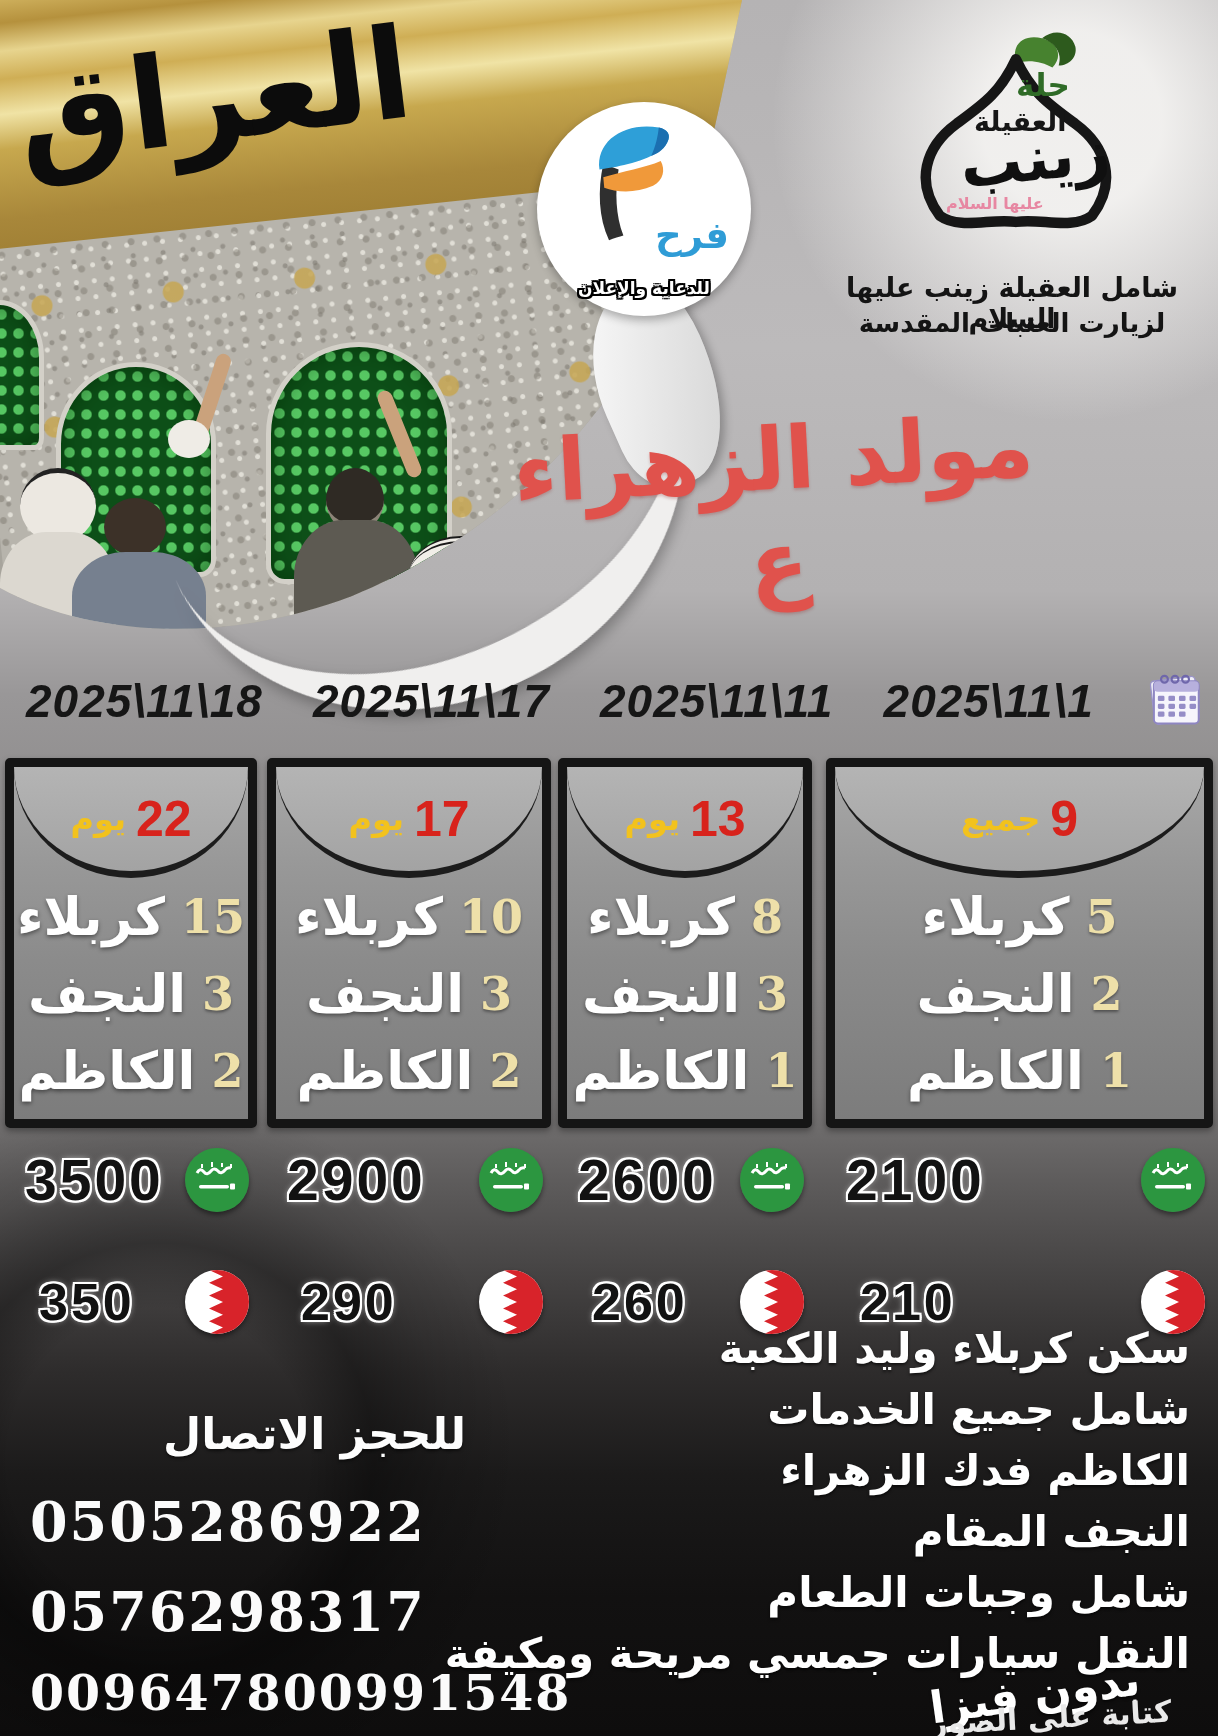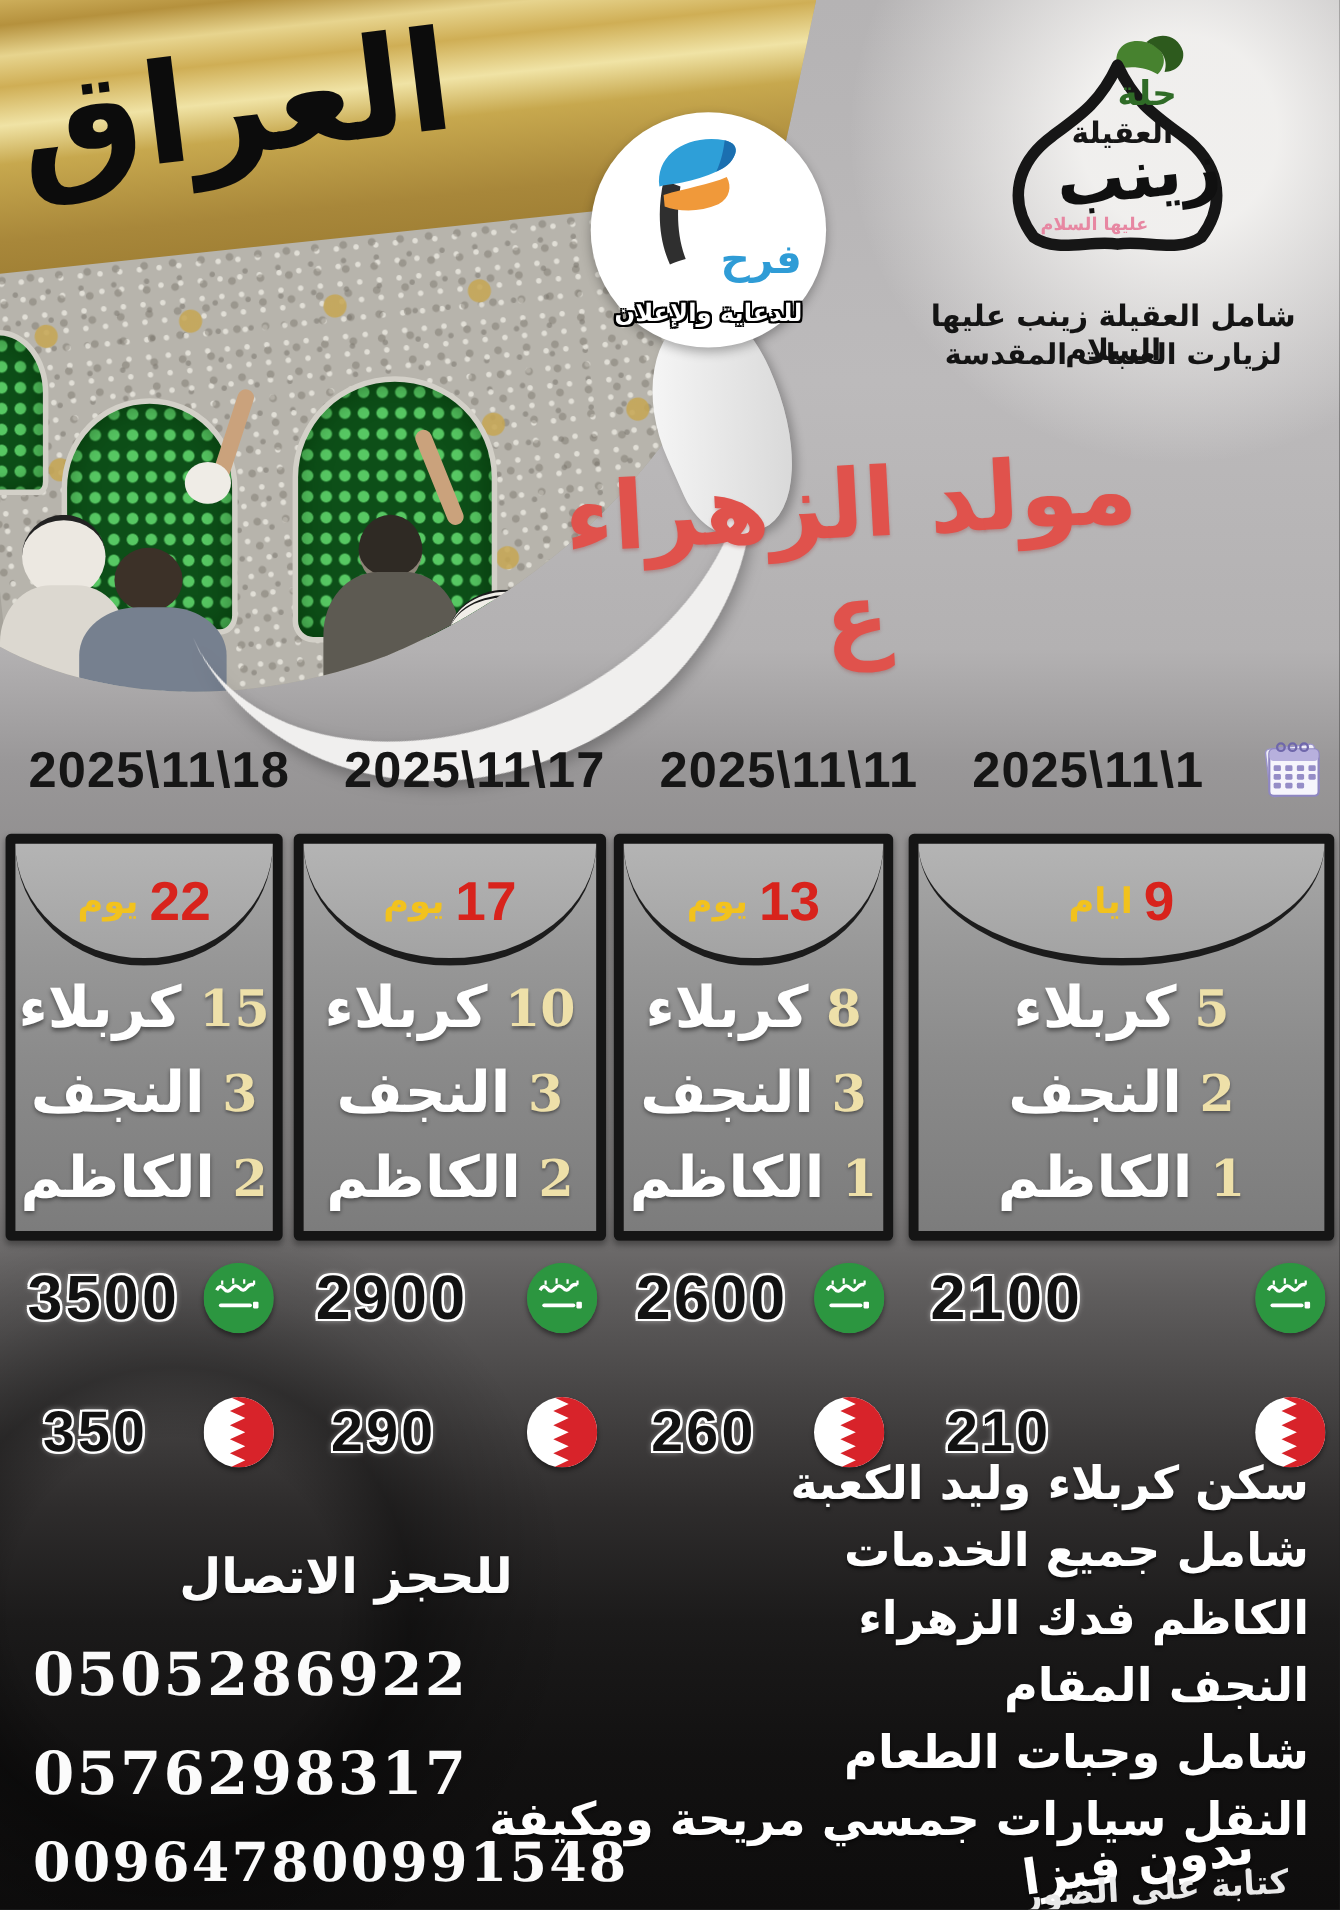--- a/index.html
+++ b/index.html
@@ -69,21 +69,21 @@
   }
   
   .agency{
     position:absolute; left:537px; top:102px; width:214px; height:214px;
     background:#fff; border-radius:50%; box-shadow:0 4px 10px rgba(0,0,0,.3);
   }
   .agency svg{position:absolute; left:34px; top:12px;}
   .agency-name{position:absolute; right:22px; top:112px; font-size:37px; font-weight:bold; color:#2f9cd6;}
   .agency-tag{
     position:absolute; left:0; right:0; bottom:18px; text-align:center;
-    font-size:22px; font-weight:bold; color:#fff;
+    font-size:17px; font-weight:bold; color:#fff;
     text-shadow:-2px -2px 0 #000,2px -2px 0 #000,-2px 2px 0 #000,2px 2px 0 #000,0 2px 0 #000,0 -2px 0 #000,2px 0 0 #000,-2px 0 0 #000;
   }
   
   .campaign{position:absolute; left:828px; top:0px; width:386px; height:272px;}
   .campaign svg{position:absolute; left:70px; top:2px;}
   .em{position:absolute; font-weight:bold; line-height:1;}
   .em-top{left:188px; top:70px; font-size:31px; color:#2f6b27;}
   .em-mid{left:146px; top:108px; font-size:27px; color:#161616;}
   .em-main{left:132px; top:128px; font-size:62px; color:#101010; transform:rotate(-6deg);}
   .em-small{left:118px; top:196px; font-size:16px; color:#e787a2;}
@@ -93,22 +93,23 @@
   
   .event-title{
     position:absolute; left:498px; top:408px; width:556px; text-align:center;
     font-size:86px; font-weight:bold; color:#e0524c; direction:rtl;
     transform:rotate(-3deg); letter-spacing:2px; line-height:1.2;
     text-shadow:0 2px 3px rgba(140,30,30,.25);
   }
   
   .dates{
     position:absolute; left:0; top:672px; width:100%; box-sizing:border-box;
-    display:flex; align-items:flex-start; justify-content:space-between;
+    display:flex; align-items:center; justify-content:space-between;
     padding:0 12px 0 26px;
+    font-style:italic;
   }
   .date{font-family:"Liberation Sans",sans-serif; font-weight:bold; font-size:46px; color:#161616; letter-spacing:1px;}
   .cal{width:62px; height:58px;}
   
   .panel{
     position:absolute; top:758px; height:370px; box-sizing:border-box;
     border:9px solid #151515; border-radius:5px;
     background:linear-gradient(180deg,#a8a8a8 0%,#989898 28%,#8b8b8b 55%,#7c7c7c 100%);
     box-shadow:0 3px 6px rgba(0,0,0,.35);
   }
@@ -322,21 +323,21 @@
       <div class="stop">
           <span class="count">1</span>
           <span class="city">الكاظم</span>
         </div>
     </div>
   </div>
 
   <div class="panel pc3">
     <div class="arc">
       <span class="dnum">9</span>
-      <span class="dword">ايام</span>
+      <span class="dword">جميع</span>
     </div>
     <div class="stops">
       <div class="stop">
           <span class="count">5</span>
           <span class="city">كربلاء</span>
         </div>
       <div class="stop">
           <span class="count">2</span>
           <span class="city">النجف</span>
         </div>

